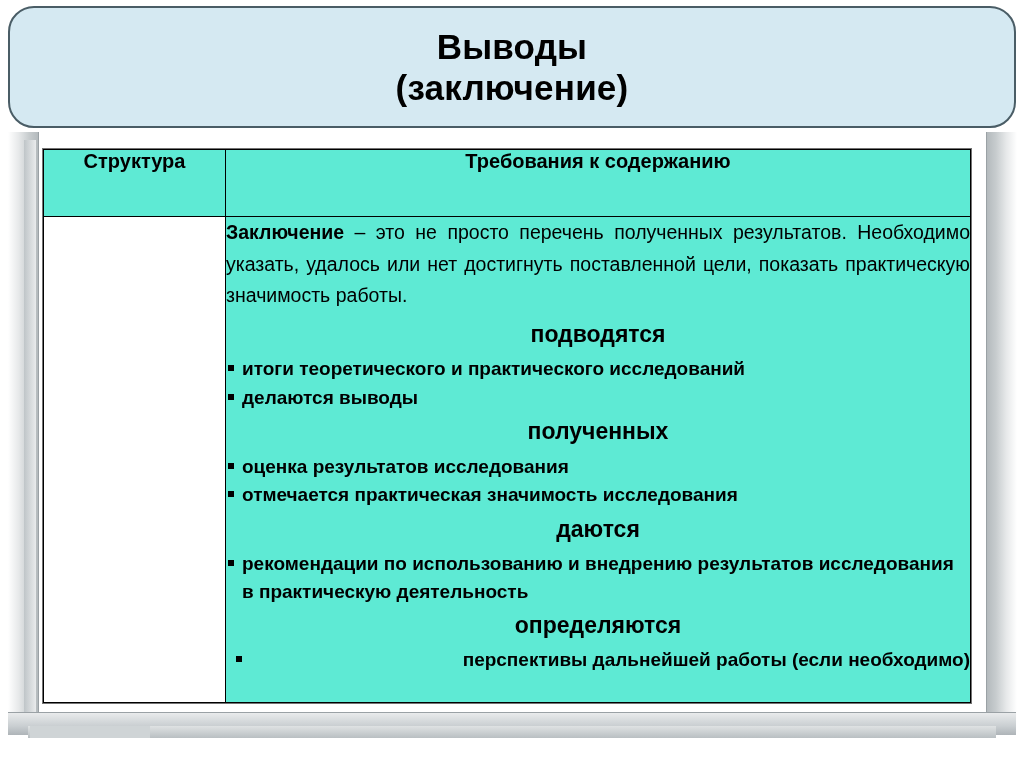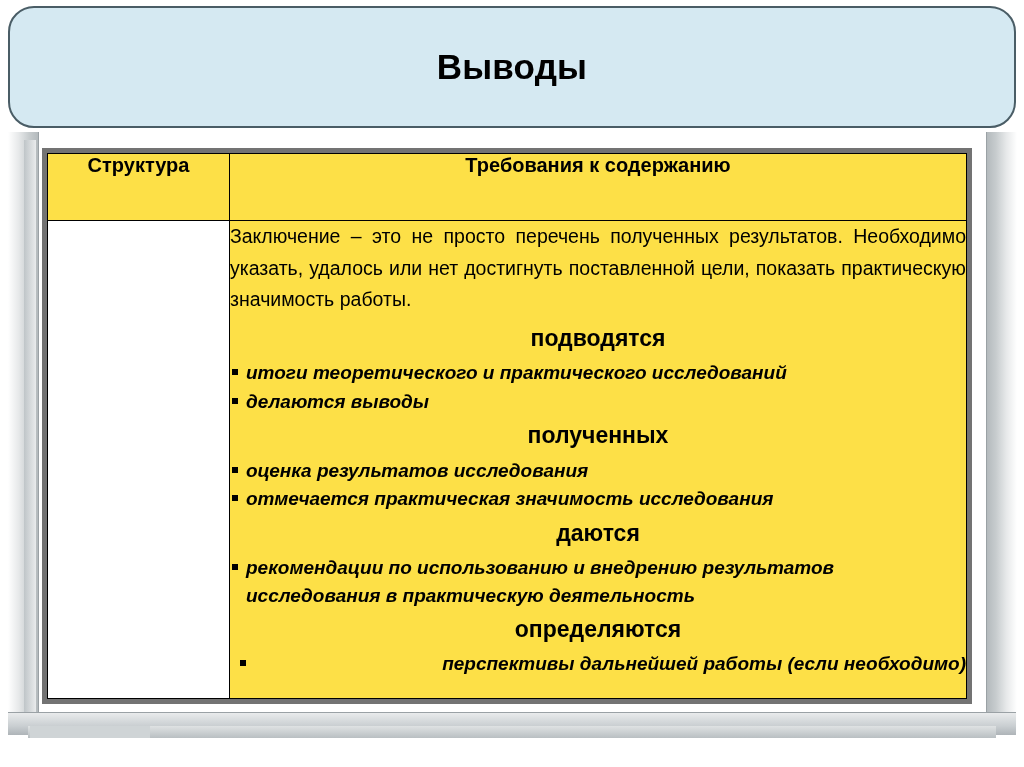--- a/index.html
+++ b/index.html
@@ -99,22 +99,22 @@
     background: #cfd4d6;
   }
 
   
   .table-wrap {
     position: absolute;
     left: 42px;
     top: 148px;
     width: 930px;
     height: 556px;
-    background: #fde047;
-    border: 5px solid #737373;
+    background: #5eead4;
+    border: 1px solid #737373;
     box-sizing: border-box;
   }
   table.content {
     width: 100%;
     height: 100%;
     border-collapse: collapse;
     table-layout: fixed;
   }
   table.content th, table.content td {
     border: 1px solid #000000;
@@ -136,35 +136,34 @@
   .struct-cell { background: #ffffff; }
 
   p.intro {
     margin: 0 0 6px 0;
     font-size: 19.5px;
     line-height: 1.62;
     text-align: justify;
     color: #000000;
   }
   p.intro .lead {
-    font-weight: normal;
+    font-weight: bold;
   }
   .centered {
     text-align: center;
     font-size: 23px;
     font-weight: bold;
     color: #000000;
     margin: 4px 0 4px 0;
     line-height: 1.45;
   }
   ul.bullets {
     list-style: none;
     margin: 0 0 2px 0;
     padding: 0;
-    font-style: italic;
   }
   ul.bullets li {
     position: relative;
     padding-left: 16px;
     font-size: 19px;
     font-weight: bold;
     line-height: 1.45;
     color: #000000;
     margin-bottom: 1px;
   }
@@ -185,20 +184,21 @@
     left: 10px;
   }
 </style>
 </head>
 <body>
 
 <div class="slide">
 
   <div class="title-banner">
     <div class="title-line">Выводы</div>
+    <div class="title-line">(заключение)</div>
   </div>
 
   <div class="left-bar-outer"></div>
   <div class="left-bar-inner"></div>
   <div class="right-bar-outer"></div>
   <div class="bottom-bar"></div>
   <div class="bottom-bar2"></div>
   <div class="corner-shadow-l"></div>
 
   <div class="table-wrap">

